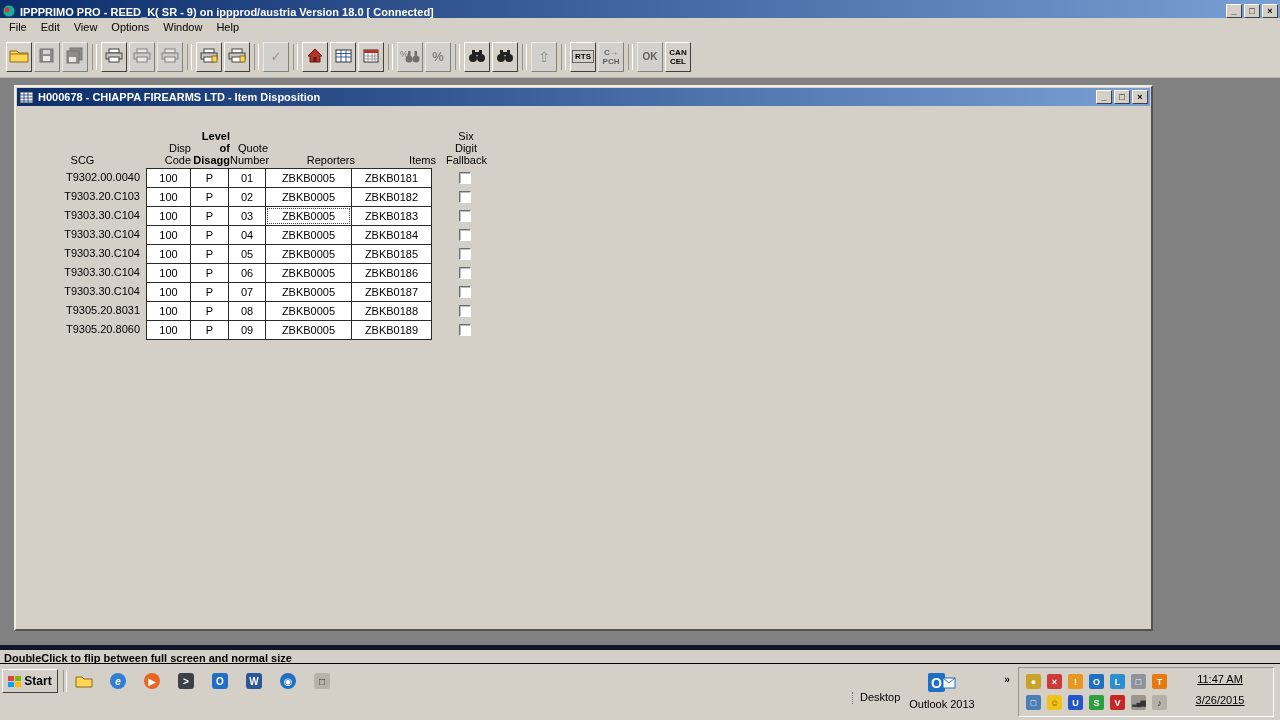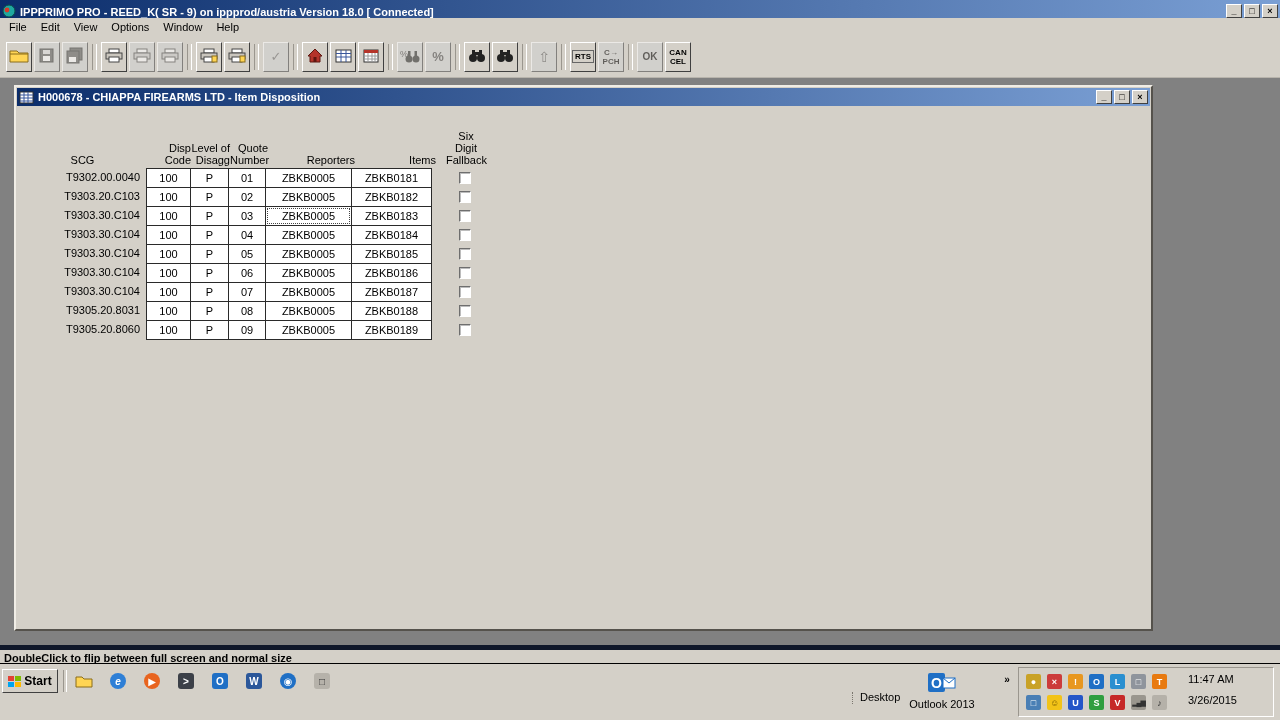--- a/index.html
+++ b/index.html
@@ -83,21 +83,21 @@
   .desktop-label{position:absolute;left:860px;top:27px;}
   .outlook-item{position:absolute;left:900px;top:7px;width:84px;text-align:center;}
   .outlook-label{margin-top:1px;}
   .chevbtn{position:absolute;left:1000px;top:6px;width:14px;height:18px;font-size:10px;font-weight:bold;
     display:flex;align-items:center;justify-content:center;}
   .traypanel{position:absolute;left:1018px;top:3px;width:256px;height:50px;border:1px solid;
     border-color:#9a968e #fff #fff #9a968e;box-sizing:border-box;}
   .traygrid{position:absolute;left:4px;top:3px;display:grid;grid-template-columns:repeat(7,21px);grid-auto-rows:21px;}
   .trayicon{display:flex;align-items:center;justify-content:center;}
   .trayicon .qicon{width:15px;height:15px;font-size:9px;border-radius:2px;}
-  .clock{position:absolute;right:5px;top:5px;width:80px;text-align:left;}
+  .clock{position:absolute;right:13px;top:5px;width:80px;text-align:center;text-decoration:underline;}
   .clock .date{margin-top:9px;}
 </style>
 </head>
 <body>
 
 <div class="screen" data-name="screen">
 
   <div class="abs titlebar" data-name="main-titlebar">
     <span data-name="app-icon" style="display:inline-flex;">
         <svg width="14" height="14">
@@ -283,21 +283,21 @@
         </span>
       </div>
       <div class="cclient" data-name="child-client-area">
         <div class="tablewrap" data-name="disposition-table">
           <div class="thead" data-name="table-header-row">
             <div class="h-scg" data-name="col-header-scg">SCG</div>
             <div class="hcell" data-name="col-header-disp-code" style="width: 45px;">
                 <div>Disp</div>
                 <div>Code</div>
               </div>
-              <div class="hcell" data-name="col-header-level" style="width: 39px;">
+              <div class="hcell" data-name="col-header-level" style="width: 39px; font-weight: bold;">
                 <div>Level of</div>
                 <div>Disagg</div>
               </div>
               <div class="hcell" data-name="col-header-quote" style="width: 38px;">
                 <div>Quote</div>
                 <div>Number</div>
               </div>
               <div class="hcell" data-name="col-header-reporter" style="width: 87px;">
                 <div>Reporters</div>
               </div>

